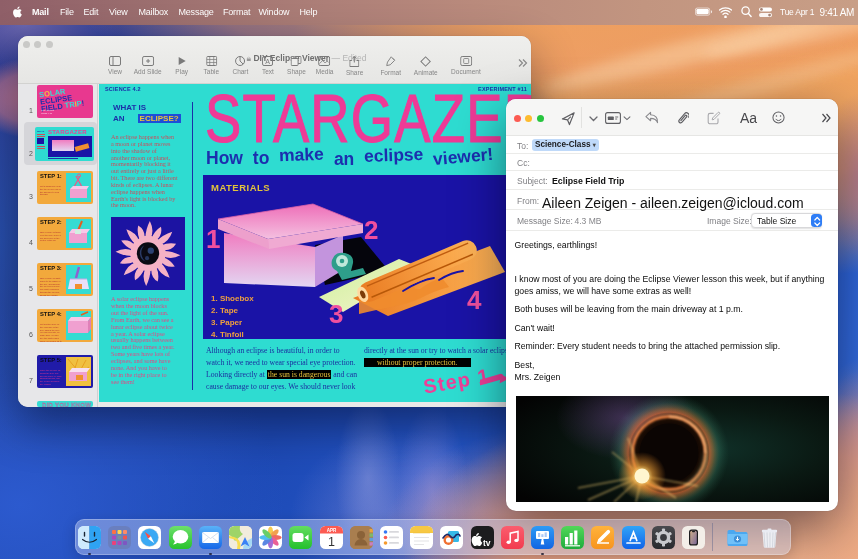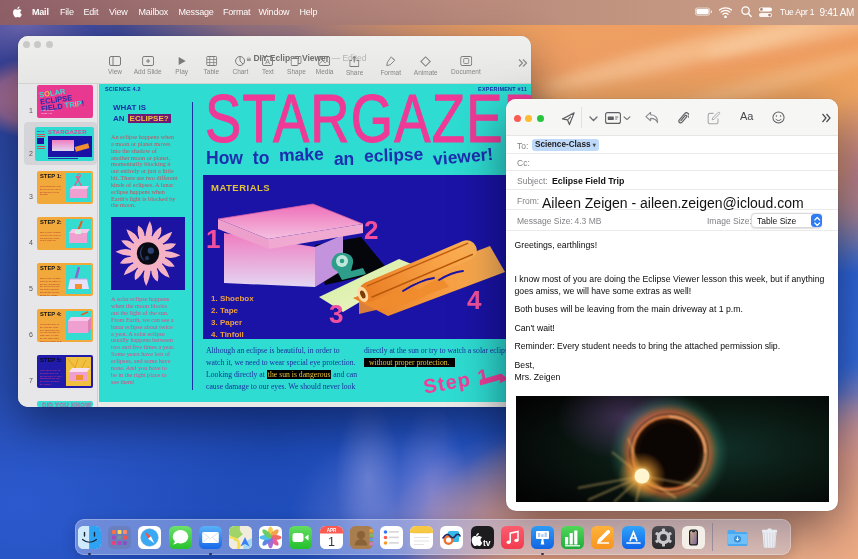--- a/index.html
+++ b/index.html
@@ -252,21 +252,21 @@
     <div class="thumb" style="top:317px;height:6px;background:#35dcd2">
       <div class="abs" style="left:5px;top:1px;font-size:6px;font-weight:bold;color:#e8388f;letter-spacing:.3px;-webkit-text-stroke:.3px #e8388f;color:transparent;-webkit-text-stroke-color:#e8388f">DID YOU KNOW</div>
     </div>
   </div>
   <div id="slide">
 
     <div class="abs" style="left:6px;top:2px;font-size:5.5px;font-weight:bold;color:#1b2fa8;letter-spacing:.2px">SCIENCE 4.2</div>
     <div class="abs" style="right:4px;top:2px;font-size:5.5px;font-weight:bold;color:#1b2fa8;letter-spacing:.2px">EXPERIMENT #11</div>
     <div class="abs" style="left:92.5px;top:18px;width:1.5px;height:288px;background:#1b2fa8"></div>
 
-    <div class="abs" style="left:14px;top:18px;font-size:8px;font-weight:bold;color:#1b2fa8;line-height:11px">WHAT IS<br>AN<span style="background:#701a75;color:#e8c33c;padding:0 2px;margin-left:3px">ECLIPSE?</span></div>
+    <div class="abs" style="left:14px;top:18px;font-size:8px;font-weight:bold;color:#1b2fa8;line-height:11px">WHAT IS<br>AN<span style="background:#1d4ed8;color:#e8c33c;padding:0 2px;margin-left:13px">ECLIPSE?</span></div>
     <div class="abs" style="left:12px;top:50px;width:72px;font-family:'Liberation Serif',serif;font-size:6.2px;line-height:6.85px;white-space:nowrap;color:#c8505f">An eclipse happens when<br>a moon or planet moves<br>into the shadow of<br>another moon or planet,<br>momentarily blocking it<br>out entirely or just a little<br>bit. There are two different<br>kinds of eclipses. A lunar<br>eclipse happens when<br>Earth's light is blocked by<br>the moon.</div>
     <svg class="abs" style="left:12px;top:133px" width="74" height="73" viewBox="0 0 74 73">
       <rect width="74" height="73" fill="#1c13a2"></rect>
       <g transform="translate(37,36.5) scale(.93)">
         <path d="M-2.7 -16.3 Q-2.9 -25.3 2.0 -34.9 Q7.2 -24.5 2.7 -16.3 Z M3.7 -16.1 Q7.0 -24.5 13.9 -28.8 Q16.0 -19.9 8.7 -14.0 Z M9.6 -13.4 Q15.8 -20.0 26.1 -23.3 Q22.4 -12.2 13.4 -9.6 Z M14.0 -8.7 Q22.3 -12.4 30.2 -10.5 Q25.4 -2.7 16.1 -3.7 Z M16.3 -2.7 Q25.3 -2.9 34.9 2.0 Q24.5 7.2 16.3 2.7 Z M16.1 3.7 Q24.5 7.0 28.8 13.9 Q19.9 16.0 14.0 8.7 Z M13.4 9.6 Q20.0 15.8 23.3 26.1 Q12.2 22.4 9.6 13.4 Z M8.7 14.0 Q12.4 22.3 10.5 30.2 Q2.7 25.4 3.7 16.1 Z M2.7 16.3 Q2.9 25.3 -2.0 34.9 Q-7.2 24.5 -2.7 16.3 Z M-3.7 16.1 Q-7.0 24.5 -13.9 28.8 Q-16.0 19.9 -8.7 14.0 Z M-9.6 13.4 Q-15.8 20.0 -26.1 23.3 Q-22.4 12.2 -13.4 9.6 Z M-14.0 8.7 Q-22.3 12.4 -30.2 10.5 Q-25.4 2.7 -16.1 3.7 Z M-16.3 2.7 Q-25.3 2.9 -34.9 -2.0 Q-24.5 -7.2 -16.3 -2.7 Z M-16.1 -3.7 Q-24.5 -7.0 -28.8 -13.9 Q-19.9 -16.0 -14.0 -8.7 Z M-13.4 -9.6 Q-20.0 -15.8 -23.3 -26.1 Q-12.2 -22.4 -9.6 -13.4 Z M-8.7 -14.0 Q-12.4 -22.3 -10.5 -30.2 Q-2.7 -25.4 -3.7 -16.1 Z" fill="#f5b2c5"></path>
         <circle r="19" fill="#f5b2c5"></circle>
         <circle r="12" fill="#0a0a12"></circle>
         <path d="M-4 -9 a10 10 0 0 0 2 18 a12 12 0 0 1 -2 -18z" fill="#2a3a66"></path>
         <circle cx="3" cy="-3" r="3.4" fill="#35508c" opacity=".8"></circle>
         <circle cx="-1" cy="5" r="2.2" fill="#31497e" opacity=".7"></circle>
@@ -336,21 +336,21 @@
 
         <text x="3" y="73" font-size="26" font-weight="bold" fill="#f0509e" font-family="Liberation Sans">1</text>
         <text x="161" y="64" font-size="26" font-weight="bold" fill="#f0509e" font-family="Liberation Sans">2</text>
         <text x="126" y="148" font-size="26" font-weight="bold" fill="#f0509e" font-family="Liberation Sans">3</text>
         <text x="264" y="134" font-size="26" font-weight="bold" fill="#f0509e" font-family="Liberation Sans">4</text>
       </svg>
       <div class="abs" style="left:8px;top:118px;font-size:8px;font-weight:bold;color:#efa03e;line-height:12px">1. Shoebox<br>2. Tape<br>3. Paper<br>4. Tinfoil</div>
     </div>
 
     <div class="abs" style="left:107px;top:261px;font-family:'Liberation Serif',serif;font-size:7.7px;line-height:11.9px;white-space:nowrap;color:#1b2fa0">Although an eclipse is beautiful, in order to<br>watch it, we need to wear special eye protection.<br>Looking directly at <span style="background:#000;color:#e8c33c;padding:0 1px">the sun is dangerous</span> and can<br>cause damage to our eyes. We should never look</div>
-    <div class="abs" style="left:265px;top:261px;font-family:'Liberation Serif',serif;font-size:7.7px;line-height:11.9px;white-space:nowrap;color:#1b2fa0">directly at the sun or try to watch a solar eclipse<br><span style="background:#000;color:#e8c33c;padding:0 5px">without proper protection.</span></div>
+    <div class="abs" style="left:265px;top:261px;font-family:'Liberation Serif',serif;font-size:7.7px;line-height:11.9px;white-space:nowrap;color:#1b2fa0">directly at the sun or try to watch a solar eclipse<br><span style="background:#000;color:#e8c33c;padding:0 13px">without proper protection.</span></div>
 
     <div class="abs" style="left:324px;top:286px;font-size:20px;font-weight:bold;color:#ee3f98;transform:rotate(-10deg);letter-spacing:1.2px">Step 1</div>
     <svg class="abs" style="left:381px;top:289px" width="30" height="15" viewBox="0 0 32 16">
         <path d="M1 10 L22 4" stroke="#ee3f98" stroke-width="6" stroke-linecap="round" fill="none"></path>
         <path d="M22 1 L31 6 L21 11z" fill="#ee3f98"></path>
       </svg>
   </div>
 </div>
 
 <div id="mail">
@@ -377,21 +377,21 @@
     <svg class="abs" style="left:138px;top:12px" width="15" height="13" viewBox="0 0 16 14">
         <path d="M7 1.5 L2 6 L7 10.5 V8 c4.5 0 6.5 1.5 7.5 4.5 .5-5-2-8.2-7.5-8.5z" fill="none" stroke="#8a8a8e" stroke-width="1.2" stroke-linejoin="round"></path>
       </svg>
     <svg class="abs" style="left:170px;top:11px" width="13" height="16" viewBox="0 0 13 16">
         <path d="M10.5 3.5 a2.6 2.6 0 0 0 -5.2 0 v8 a1.8 1.8 0 0 0 3.6 0 v-7 a1 1 0 0 0 -2 0 v6.5" fill="none" stroke="#5f5f63" stroke-width="1.15" stroke-linecap="round" transform="rotate(40 6.5 8)"></path>
       </svg>
     <svg class="abs" style="left:201px;top:12px" width="14" height="14" viewBox="0 0 14 14">
         <path d="M11 7.5V11a1.8 1.8 0 0 1 -1.8 1.8H3A1.8 1.8 0 0 1 1.2 11V4.2A1.8 1.8 0 0 1 3 2.4h3.6" fill="none" stroke="#a8a8ac" stroke-width="1.1"></path>
         <path d="M5.2 8.8l1.8-.4 5.5-5.6a1 1 0 0 0 -1.4-1.4L5.6 7z" fill="none" stroke="#a8a8ac" stroke-width="1"></path>
       </svg>
-    <div class="abs" style="left:234px;top:11px;font-size:11px;color:#48484c">Aa</div>
+    <div class="abs" style="left:234px;top:11px;font-size:14px;color:#48484c">Aa</div>
     <svg class="abs" style="left:266px;top:12px" width="13" height="13" viewBox="0 0 14 14">
         <circle cx="7" cy="7" r="6" fill="none" stroke="#5f5f63" stroke-width="1.1"></circle>
         <circle cx="4.8" cy="5.4" r=".8" fill="#5f5f63"></circle>
         <circle cx="9.2" cy="5.4" r=".8" fill="#5f5f63"></circle>
         <path d="M4 8.5a3.4 3.4 0 0 0 6 0" fill="none" stroke="#5f5f63" stroke-width="1"></path>
       </svg>
     <svg class="abs" style="left:315px;top:14px" width="11" height="10" viewBox="0 0 11 10">
         <path d="M1.5 1l3.5 4-3.5 4M5.5 1L9 5 5.5 9" fill="none" stroke="#4a4a4e" stroke-width="1.2"></path>
       </svg>
   </div>

